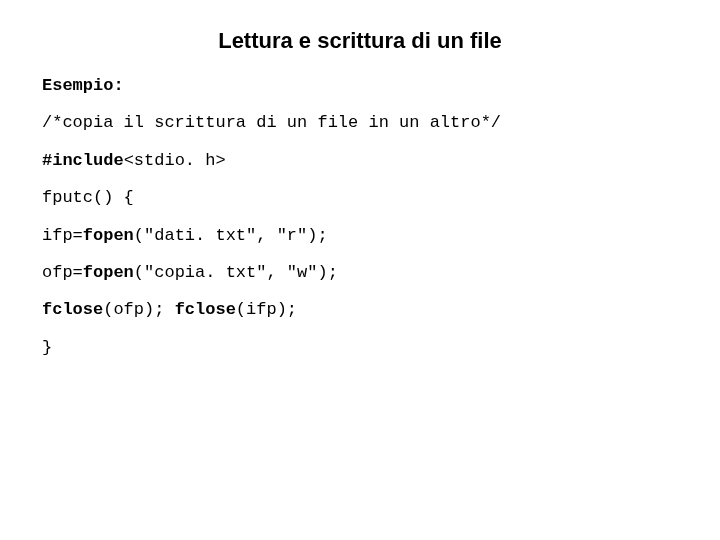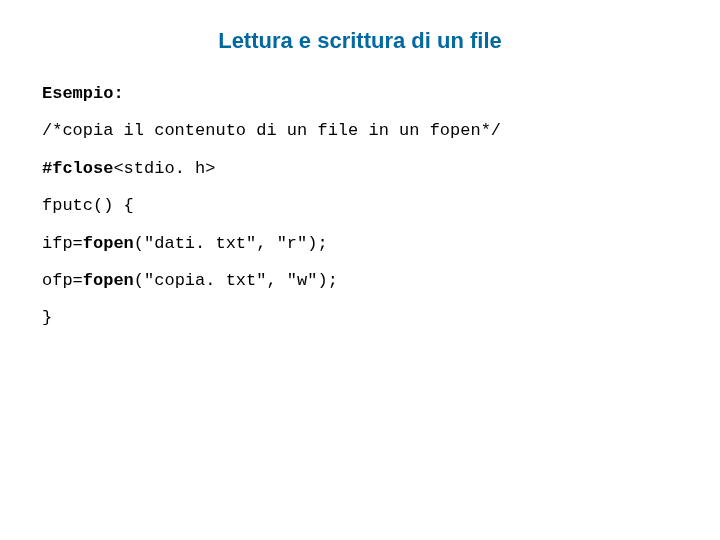--- a/index.html
+++ b/index.html
@@ -14,49 +14,50 @@
   .slide {
     width: 720px;
     height: 540px;
     box-sizing: border-box;
     padding: 28px 42px 20px 42px;
   }
   .title {
     text-align: center;
     font-weight: bold;
     font-size: 22px;
-    color: #0369a1;
-    margin-bottom: 30px;
+    color: #000000;
+    margin-bottom: 22px;
   }
   .code-line {
     font-family: "Courier New", Courier, monospace;
     font-size: 17px;
     color: #000;
     line-height: 1.2;
     margin-bottom: 17px;
     white-space: pre;
   }
   .b { font-weight: bold; text-align: center; }
 </style>
 </head>
 <body>
 
 <div class="slide">
   <div class="title">Lettura e scrittura di un file</div>
 
   <div class="code-line"><span class="b">Esempio:</span></div>
 
-  <div class="code-line"><span>/*copia il contenuto di un file in un fopen*/</span></div>
+  <div class="code-line"><span>/*copia il scrittura di un file in un altro*/</span></div>
 
-  <div class="code-line"><span class="b">#fclose</span><span>&lt;stdio. h&gt;</span></div>
+  <div class="code-line"><span class="b">#include</span><span>&lt;stdio. h&gt;</span></div>
 
   <div class="code-line"><span>fputc() {</span></div>
 
 
 
   <div class="code-line"><span>ifp=</span><span class="b">fopen</span><span>("dati. txt", "r");</span></div>
 
   <div class="code-line"><span>ofp=</span><span class="b">fopen</span><span>("copia. txt", "w");</span></div>
 
 
+  <div class="code-line"><span class="b">fclose</span><span>(ofp); </span><span class="b">fclose</span><span>(ifp);</span></div>
 
   <div class="code-line"><span>}</span></div>
 </div>
 
 </body></html>

